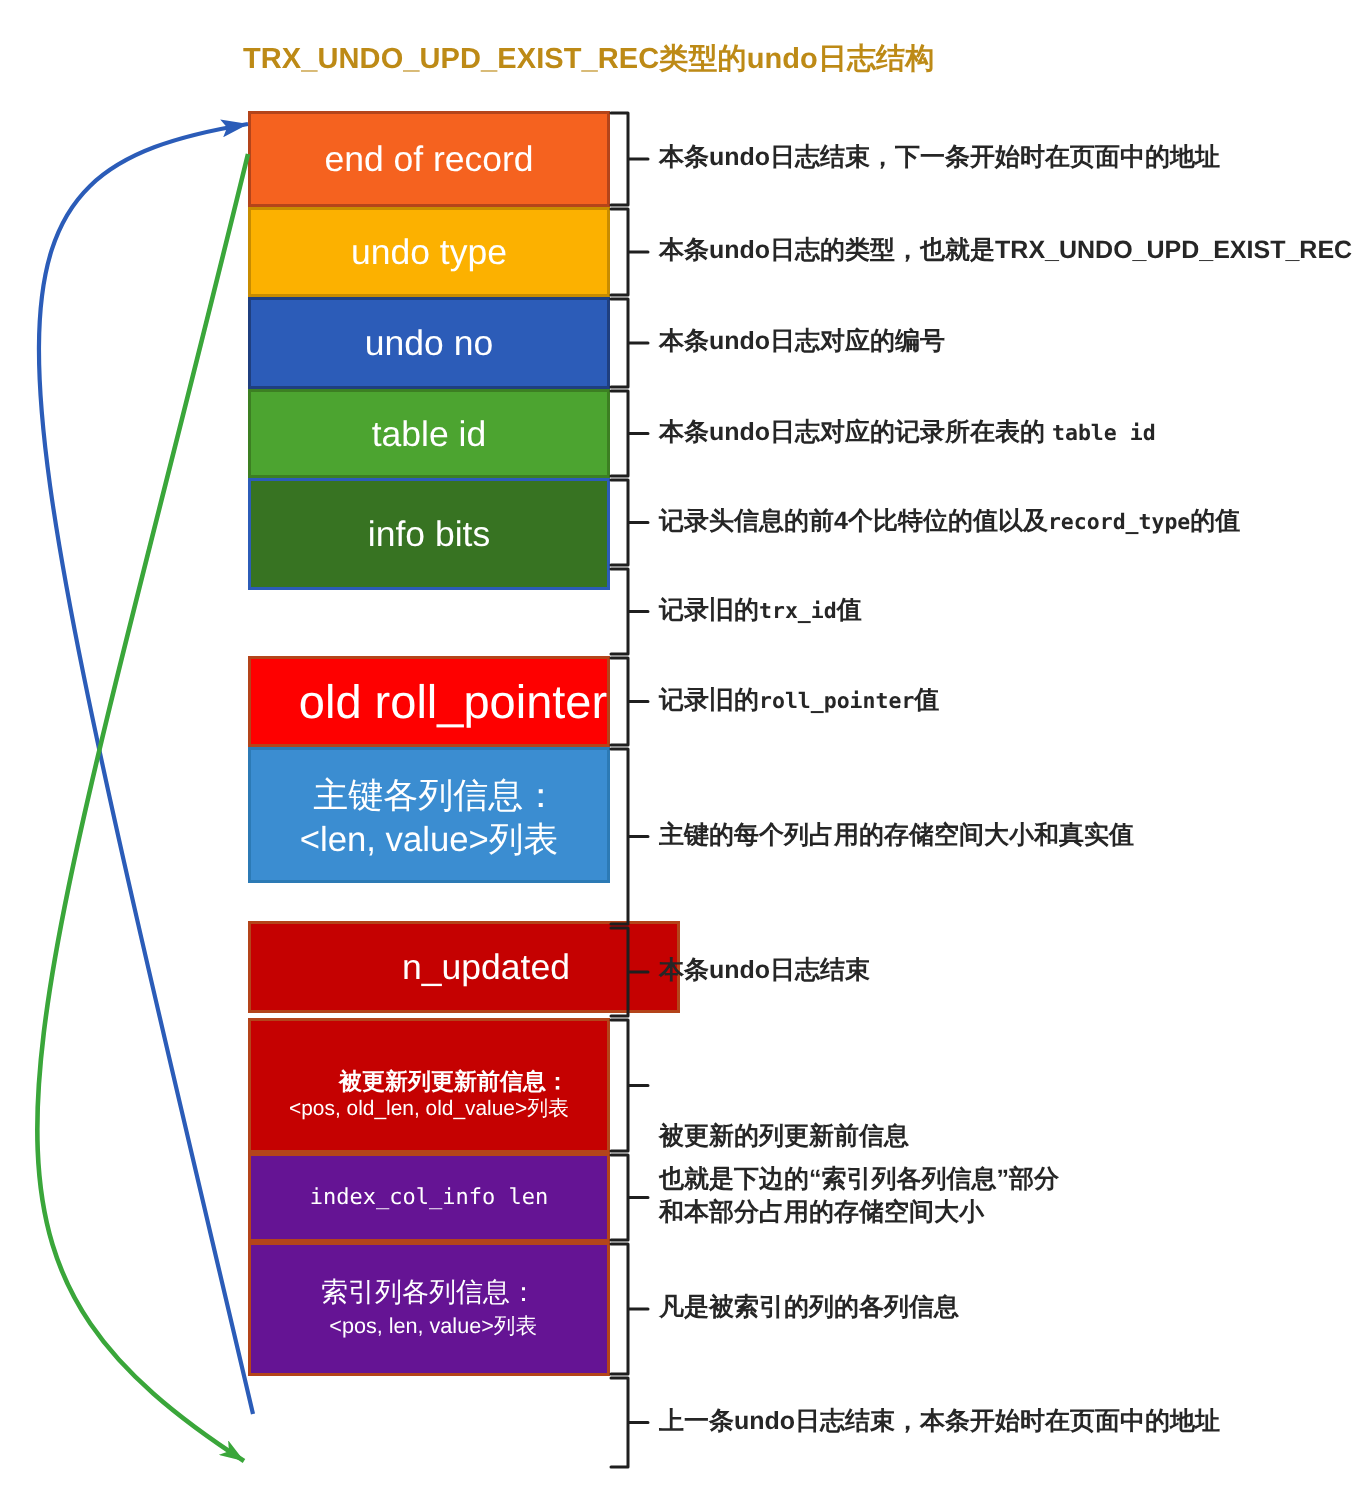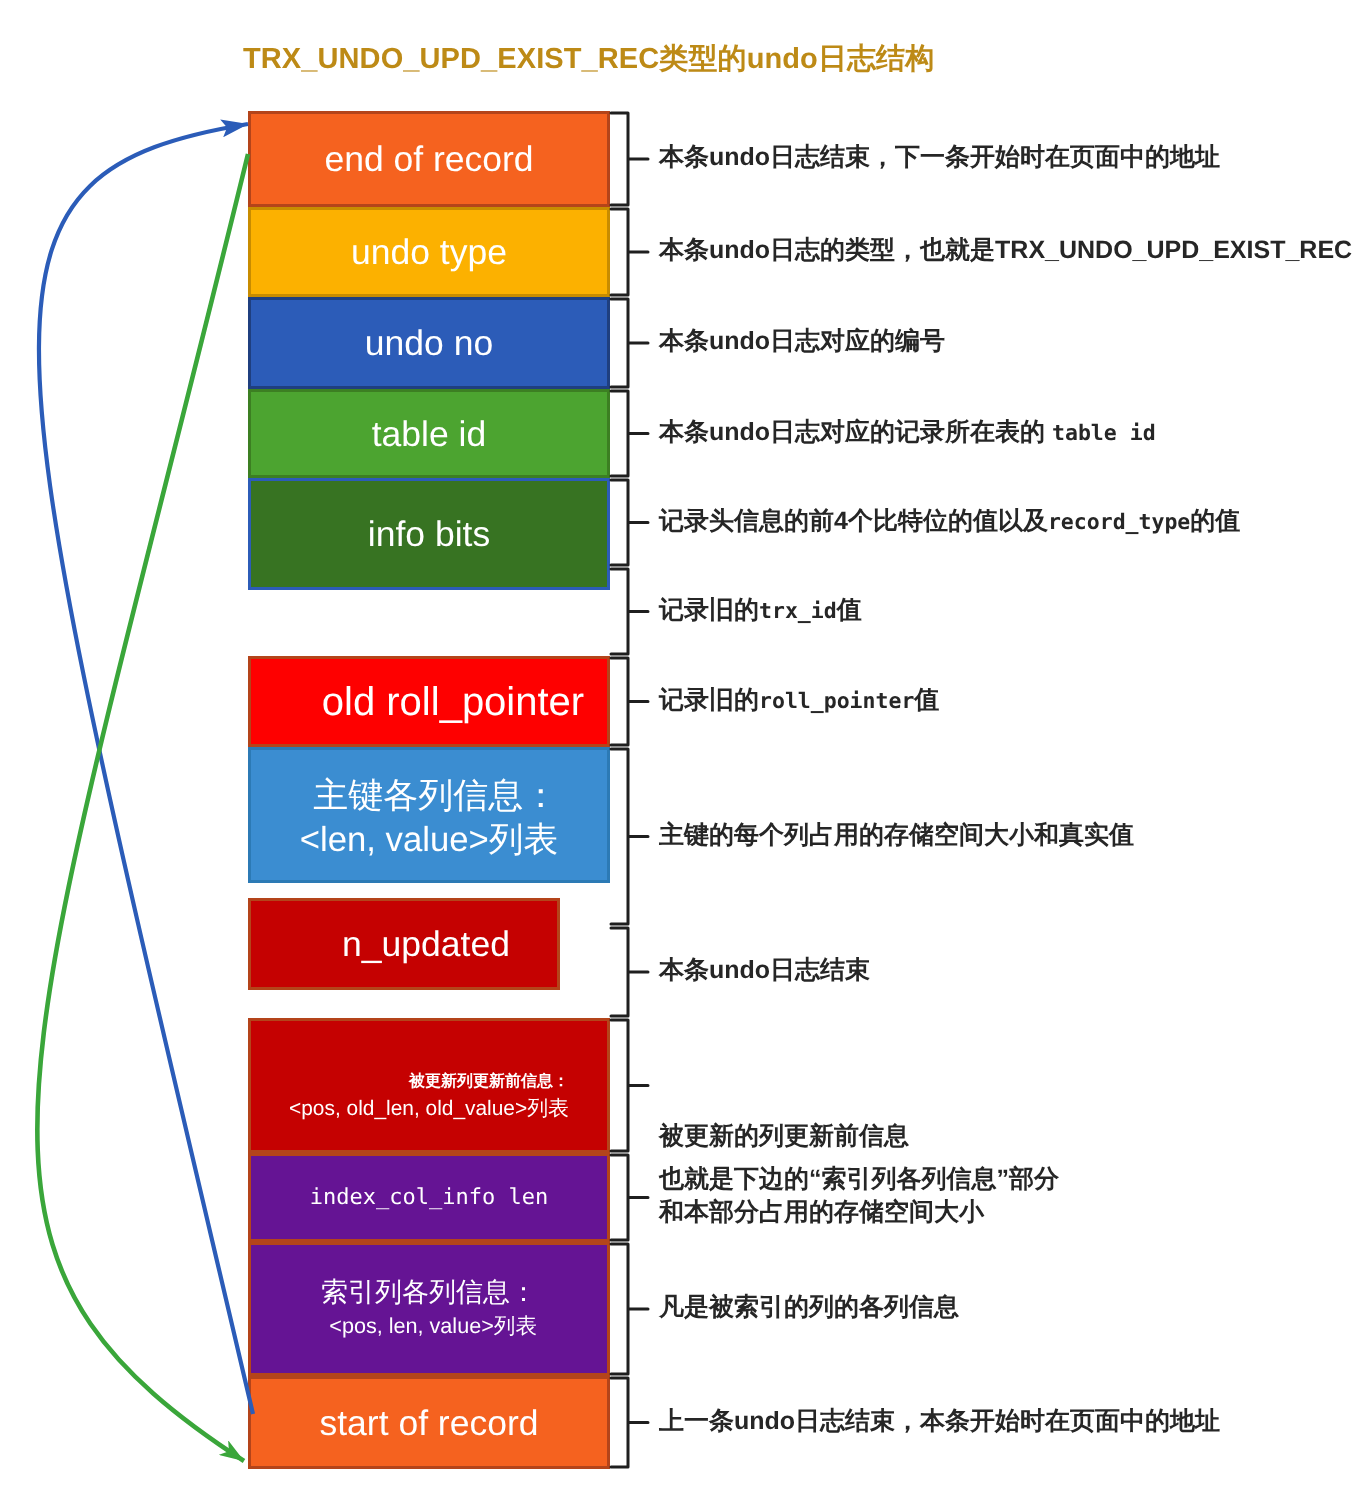--- a/index.html
+++ b/index.html
@@ -44,39 +44,36 @@
       <div class="cell" style="position: absolute; left: 0px; top: 186px; width: 362px; height: 92px; background: rgb(44, 92, 184); border: 3px solid rgb(31, 63, 127);">
         <div class="t en" style="line-height: 44px;"><div style="font-size: 35.5px;">undo no</div></div>
       </div>
       <div class="cell" style="position: absolute; left: 0px; top: 278px; width: 362px; height: 89px; background: rgb(76, 164, 48); border: 3px solid rgb(60, 127, 34);">
         <div class="t en" style="line-height: 44px;"><div style="font-size: 35.5px;">table id</div></div>
       </div>
       <div class="cell" style="position: absolute; left: 0px; top: 367px; width: 362px; height: 112px; background: rgb(55, 115, 34); border: 3px solid rgb(44, 92, 184);">
         <div class="t en" style="line-height: 44px;"><div style="font-size: 35.5px;">info bits</div></div>
       </div>
       <div class="cell" style="position: absolute; left: 0px; top: 545px; width: 362px; height: 91px; background: rgb(254, 0, 0); border: 3px solid rgb(180, 68, 26);">
-        <div class="t en" style="line-height: 44px;"><div style="font-size: 40px; margin-left: 48px;">old roll_pointer</div></div>
+        <div class="t en" style="line-height: 44px;"><div style="font-size: 47px; margin-left: 48px;">old roll_pointer</div></div>
       </div>
       <div class="cell" style="position: absolute; left: 0px; top: 636px; width: 362px; height: 136px; background: rgb(59, 141, 209); border: 3px solid rgb(44, 122, 181);">
         <div class="t cn" style="line-height: 44px; transform: translateY(2.5px);"><div style="font-size: 35px;">主键各列信息：</div><div style="font-size: 34.7px;">&lt;len, value&gt;列表</div></div>
       </div>
-      <div class="cell" style="position: absolute; left: 0px; top: 787px; width: 312px; height: 92px; background: rgb(197, 1, 1); border: 3px solid rgb(180, 68, 26); padding-left: 44px;">
+      <div class="cell" style="position: absolute; left: 0px; top: 810px; width: 432px; height: 92px; background: rgb(197, 1, 1); border: 3px solid rgb(180, 68, 26); padding-left: 44px;">
         <div class="t en" style="line-height: 44px;"><div style="font-size: 35.5px;">n_updated</div></div>
       </div>
       <div class="cell" style="position: absolute; left: 0px; top: 907px; width: 362px; height: 135px; background: rgb(197, 1, 1); border: 3px solid rgb(180, 68, 26);">
-        <div class="t cnsmall" style="line-height: 27.5px; transform: translateY(1px);"><div style="font-size: 16px; font-weight: bold; margin-top: 17px;">被更新列更新前信息：</div><div style="font-size: 20.9px; font-weight: 400;">&lt;pos, old_len, old_value&gt;列表</div></div>
+        <div class="t cnsmall" style="line-height: 27.5px; transform: translateY(1px);"><div style="font-size: 23px; font-weight: bold; margin-top: 17px;">被更新列更新前信息：</div><div style="font-size: 20.9px; font-weight: 400;">&lt;pos, old_len, old_value&gt;列表</div></div>
       </div>
       <div class="cell" style="position: absolute; left: 0px; top: 1042px; width: 362px; height: 89px; background: rgb(101, 20, 148); border: 3px solid rgb(180, 68, 26);">
         <div class="t mono" style="line-height: 30px;"><div style="font-size: 22px;">index_col_info len</div></div>
       </div>
       <div class="cell" style="position: absolute; left: 0px; top: 1131px; width: 362px; height: 134px; background: rgb(101, 20, 148); border: 3px solid rgb(180, 68, 26);">
         <div class="t cn" style="line-height: 34px;"><div style="font-size: 27px;">索引列各列信息：</div><div style="font-size: 21.6px;">&lt;pos, len, value&gt;列表</div></div>
-      </div>
-      <div class="cell" style="position: absolute; left: 0px; top: 1265px; width: 362px; height: 93px; background: rgb(245, 98, 31); border: 3px solid rgb(180, 68, 26);">
-        <div class="t en" style="line-height: 44px;"><div style="font-size: 35.5px;">start of record</div></div>
       </div>
     </div>
   <div id="anns">
       <div class="ann" style="left: 659px; top: 141px;">本条undo日志结束，下一条开始时在页面中的地址</div>
       <div class="ann" style="left: 659px; top: 234px;">本条undo日志的类型，也就是TRX_UNDO_UPD_EXIST_REC</div>
       <div class="ann" style="left: 659px; top: 325px;">本条undo日志对应的编号</div>
       <div class="ann" style="left: 659px; top: 415.5px;">本条undo日志对应的记录所在表的 <span class="code">table id</span></div>
       <div class="ann" style="left: 659px; top: 504.5px;">记录头信息的前4个比特位的值以及<span class="code">record_type</span>的值</div>
       <div class="ann" style="left: 659px; top: 593.5px;">记录旧的<span class="code">trx_id</span>值</div>
       <div class="ann" style="left: 659px; top: 683.5px;">记录旧的<span class="code">roll_pointer</span>值</div>

